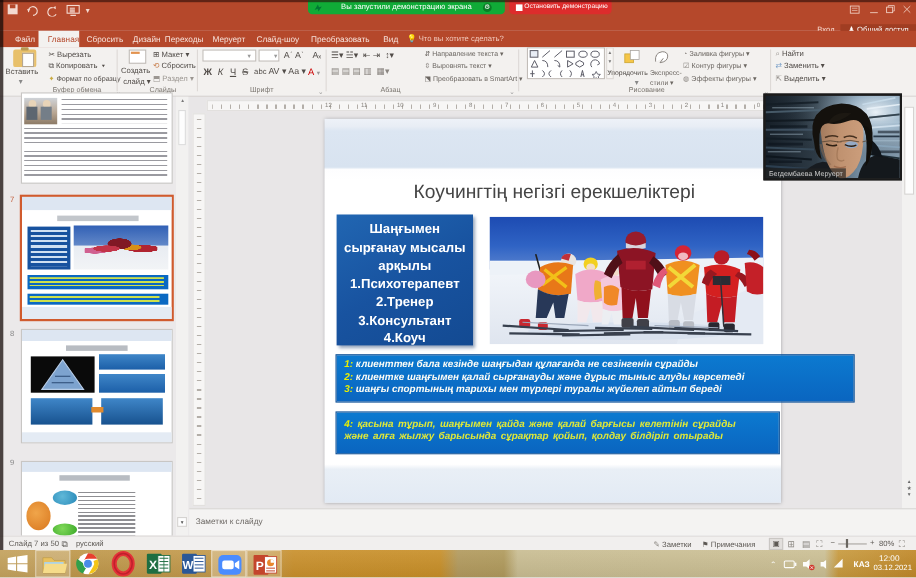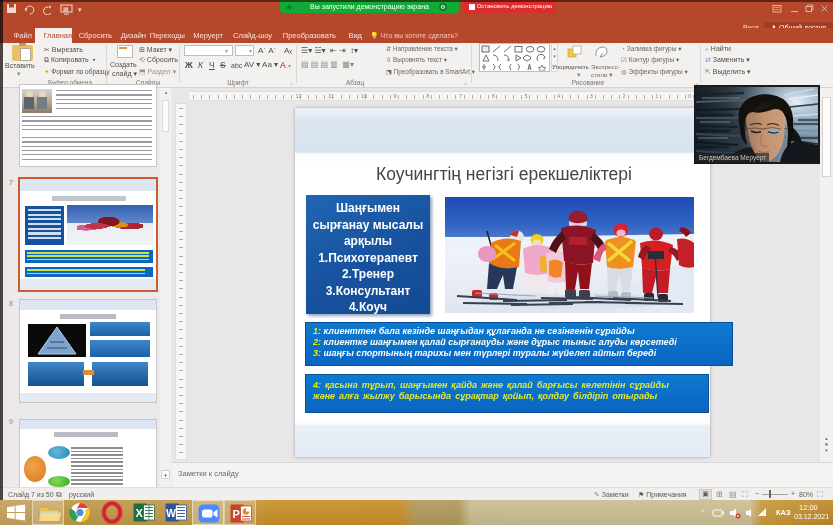--- a/index.html
+++ b/index.html
@@ -363,21 +363,21 @@
         <path d="M140 105 L196 106"></path>
     <path d="M168 101 L226 104"></path>
         <path d="M180 106 L238 107"></path>
   </g>
   <g stroke="#9aa6b8" stroke-width="1">
     <path d="M30 96 L90 99"></path>
         <path d="M150 99 L208 101"></path>
   </g>
 </svg>
 </div>
-<div class="abs bar" style="left:305px;top:322px;width:428px;height:44px">
+<div class="abs bar" style="left:305px;top:322px;width:472px;height:44px">
 <span class="yel">1:</span> клиенттен бала кезінде шаңғыдан құлағанда не сезінгенін сұрайды<br>
 <span class="yel">2:</span> клиентке шаңғымен қалай сырғанауды және дұрыс тыныс алуды көрсетеді<br>
 <span class="yel">3:</span> шаңғы спортының тарихы мен түрлері туралы жүйелеп айтып береді</div>
 <div class="abs bar" style="left:305px;top:374px;width:404px;height:39px;padding-top:5px;color:#dfe838;word-spacing:1.5px">
 <span class="yel">4:</span> қасына тұрып, шаңғымен қайда және қалай барғысы келетінін сұрайды<br>және алға жылжу барысында сұрақтар қойып, қолдау білдіріп отырады</div>
 <div class="abs" id="notes">Заметки к слайду</div>
 <div class="abs" id="status">
   <div class="abs" style="left:8px;top:3px">Слайд 7 из 50</div>
   <div class="abs" style="left:56px;top:2px;font-size:8px">⧉</div>
   <div class="abs" style="left:69px;top:3px">русский</div>

